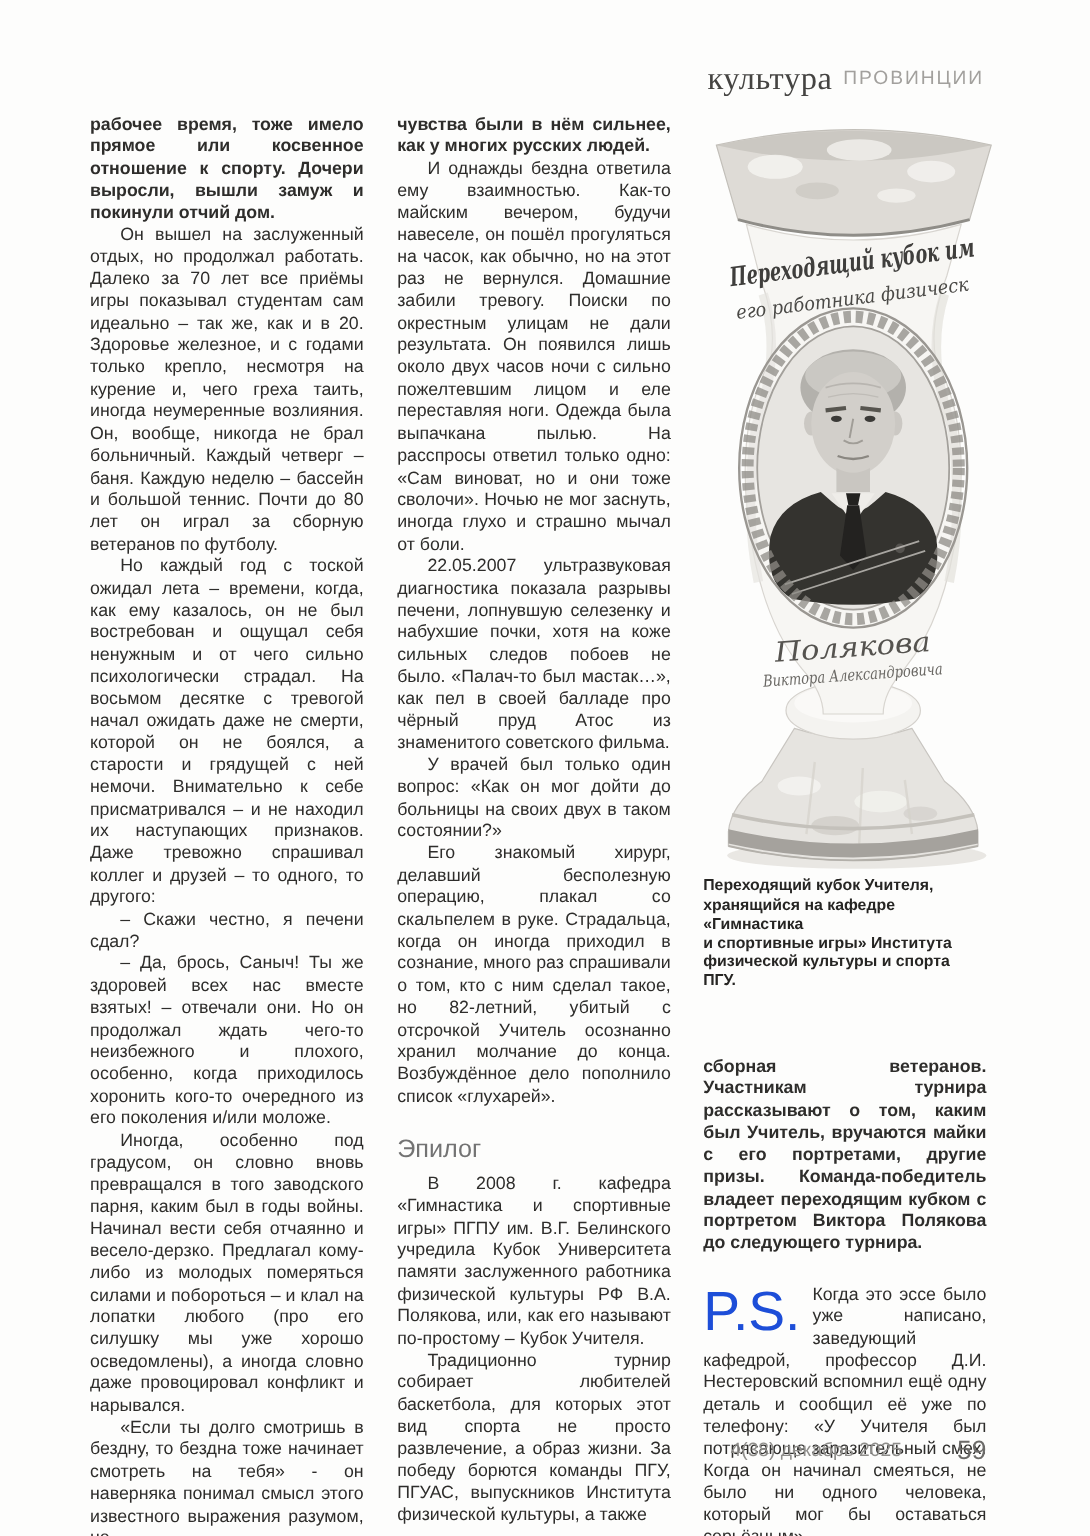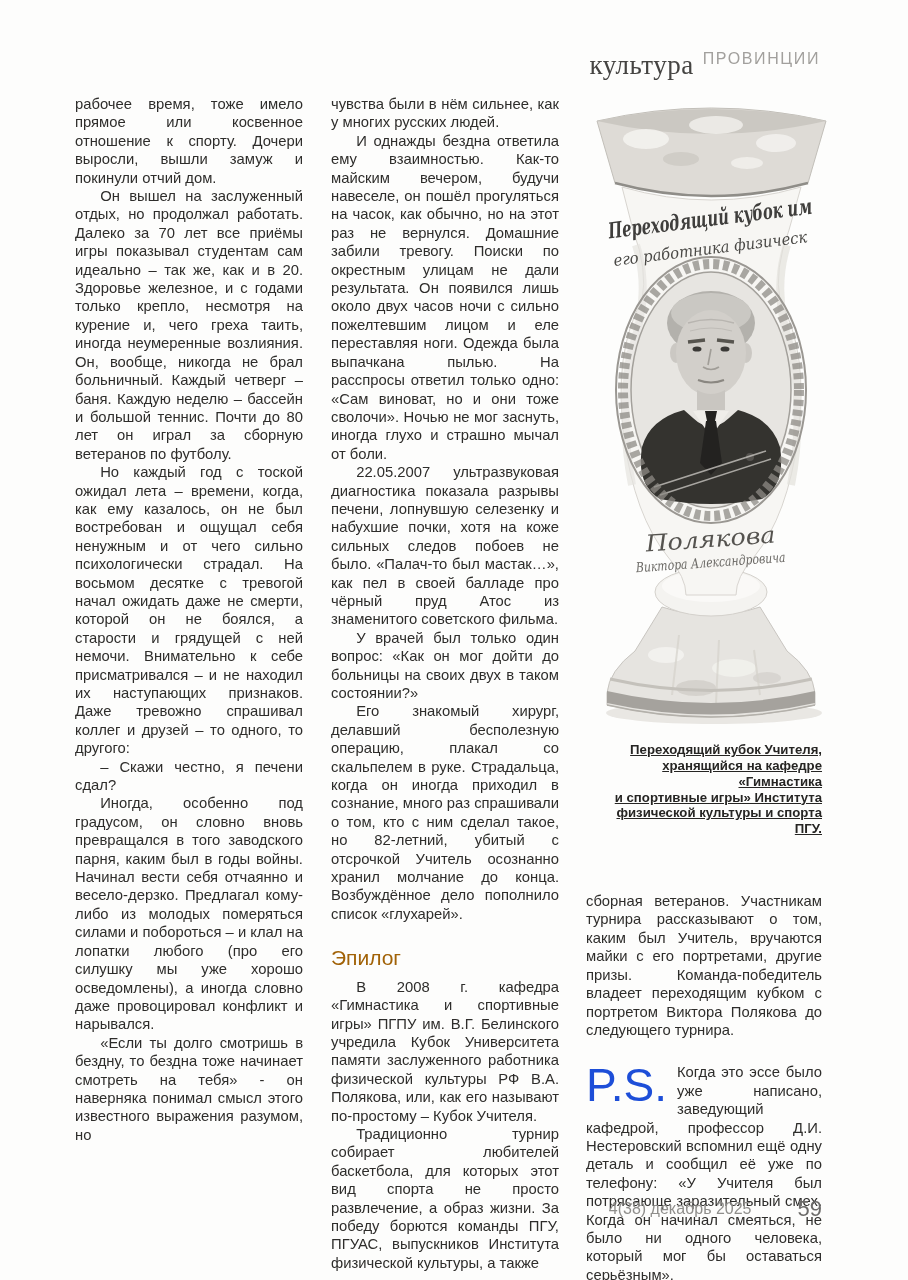--- a/index.html
+++ b/index.html
@@ -1,38 +1,38 @@
 <!DOCTYPE html>
 <html lang="ru"><head>
 <meta charset="utf-8">
 <style>
   html,body{margin:0;padding:0;background:#ffffff;}
   .page{position:relative;width:908px;height:1280px;background:#fdfdfc;
         font-family:"Liberation Sans",sans-serif;color:#2e2d2b;overflow:hidden;}
 
   
-  .pg-header{position:absolute;top:50px;right:88px;display:flex;align-items:flex-start;gap:9px;}
+  .pg-header{position:absolute;top:50px;right:88px;display:flex;align-items:center;gap:9px;}
   .brand{font-family:"Liberation Serif",serif;font-size:27px;color:#454442;letter-spacing:.5px;}
   .section{font-size:16px;color:#a2a09d;letter-spacing:1.6px;}
 
   
   .col{position:absolute;top:95px;font-size:14.8px;line-height:18.4px;text-align:justify;
        hyphens:auto;-webkit-hyphens:auto;}
   .col1{left:75px;width:228px;}
   .col2{left:331px;width:228px;}
   .col3{left:586px;width:236px;}
   .col p{margin:0;text-indent:1.7em;}
-  .col p.noind{text-indent:0;}
-  .epilogue{font-size:21px;font-weight:400;color:#a16207;margin:26px 0 10px;text-align:left;}
+  .col p.noind{text-indent:0;font-weight:bold;}
+  .epilogue{font-size:21px;font-weight:400;color:#737373;margin:26px 0 10px;text-align:left;}
 
   
   figure.trophy{margin:0 0 0 -2px;}
   figure.trophy svg{display:block;}
-  .caption{margin-top:12px;font-size:13.2px;line-height:1.2;font-weight:bold;color:#262523;
-           white-space:pre-line;text-align:right;text-decoration:underline;}
+  .caption{margin-top:0;font-size:13.2px;line-height:1.2;font-weight:bold;color:#262523;
+           white-space:pre-line;text-align:left;}
   .col3 .body-text{margin-top:55px;}
 
   
   .ps{margin-top:24px;text-align:justify;}
   .ps-label{float:left;font-size:46px;line-height:38px;color:#1d4ed8;margin:3px 10px 0 0;}
 
   
   .pg-footer{position:absolute;top:1196px;left:586px;width:236px;display:flex;
              justify-content:flex-end;align-items:center;gap:46px;}
   .issue{font-size:16px;color:#8f8e8b;}
@@ -48,20 +48,21 @@
   <header class="pg-header">
     <span class="brand">культура</span>
     <span class="section">ПРОВИНЦИИ</span>
   </header>
 
   <div class="col col1">
     <p class="noind">рабочее время, тоже имело прямое или косвенное отношение к спорту. Дочери выросли, вышли замуж и покинули отчий дом.</p>
     <p>Он вышел на заслуженный отдых, но продолжал работать. Далеко за 70 лет все приёмы игры показывал студентам сам идеально – так же, как и в 20. Здоровье железное, и с годами только крепло, несмотря на курение и, чего греха таить, иногда неумеренные возлияния. Он, вообще, никогда не брал больничный. Каждый четверг – баня. Каждую неделю – бассейн и большой теннис. Почти до 80 лет он играл за сборную ветеранов по футболу.</p>
     <p>Но каждый год с тоской ожидал лета – времени, когда, как ему казалось, он не был востребован и ощущал себя ненужным и от чего сильно психологически страдал. На восьмом десятке с тревогой начал ожидать даже не смерти, которой он не боялся, а старости и грядущей с ней немочи. Внимательно к себе присматривался – и не находил их наступающих признаков. Даже тревожно спрашивал коллег и друзей – то одного, то другого:</p>
     <p>– Скажи честно, я печени сдал?</p>
+    <p>– Да, брось, Саныч! Ты же здоровей всех нас вместе взятых! – отвечали они. Но он продолжал ждать чего-то неизбежного и плохого, особенно, когда приходилось хоронить кого-то очередного из его поколения и/или моложе.</p>
     <p>Иногда, особенно под градусом, он словно вновь превращался в того заводского парня, каким был в годы войны. Начинал вести себя отчаянно и весело-дерзко. Предлагал кому-либо из молодых померяться силами и побороться – и клал на лопатки любого (про его силушку мы уже хорошо осведомлены), а иногда словно даже провоцировал конфликт и нарывался.</p>
     <p>«Если ты долго смотришь в бездну, то бездна тоже начинает смотреть на тебя» - он наверняка понимал смысл этого известного выражения разумом, но</p>
   </div>
 
   <div class="col col2">
     <p class="noind">чувства были в нём сильнее, как у многих русских людей.</p>
     <p>И однажды бездна ответила ему взаимностью. Как-то майским вечером, будучи навеселе, он пошёл прогуляться на часок, как обычно, но на этот раз не вернулся. Домашние забили тревогу. Поиски по окрестным улицам не дали результата. Он появился лишь около двух часов ночи с сильно пожелтевшим лицом и еле переставляя ноги. Одежда была выпачкана пылью. На расспросы ответил только одно: «Сам виноват, но и они тоже сволочи». Ночью не мог заснуть, иногда глухо и страшно мычал от боли.</p>
     <p>22.05.2007 ультразвуковая диагностика показала разрывы печени, лопнувшую селезенку и набухшие почки, хотя на коже сильных следов побоев не было. «Палач-то был мастак…», как пел в своей балладе про чёрный пруд Атос из знаменитого советского фильма.</p>
     <p>У врачей был только один вопрос: «Как он мог дойти до больницы на своих двух в таком состоянии?»</p>
     <p>Его знакомый хирург, делавший бесполезную операцию, плакал со скальпелем в руке. Страдальца, когда он иногда приходил в сознание, много раз спрашивали о том, кто с ним сделал такое, но 82-летний, убитый с отсрочкой Учитель осознанно хранил молчание до конца. Возбуждённое дело пополнило список «глухарей».</p>

